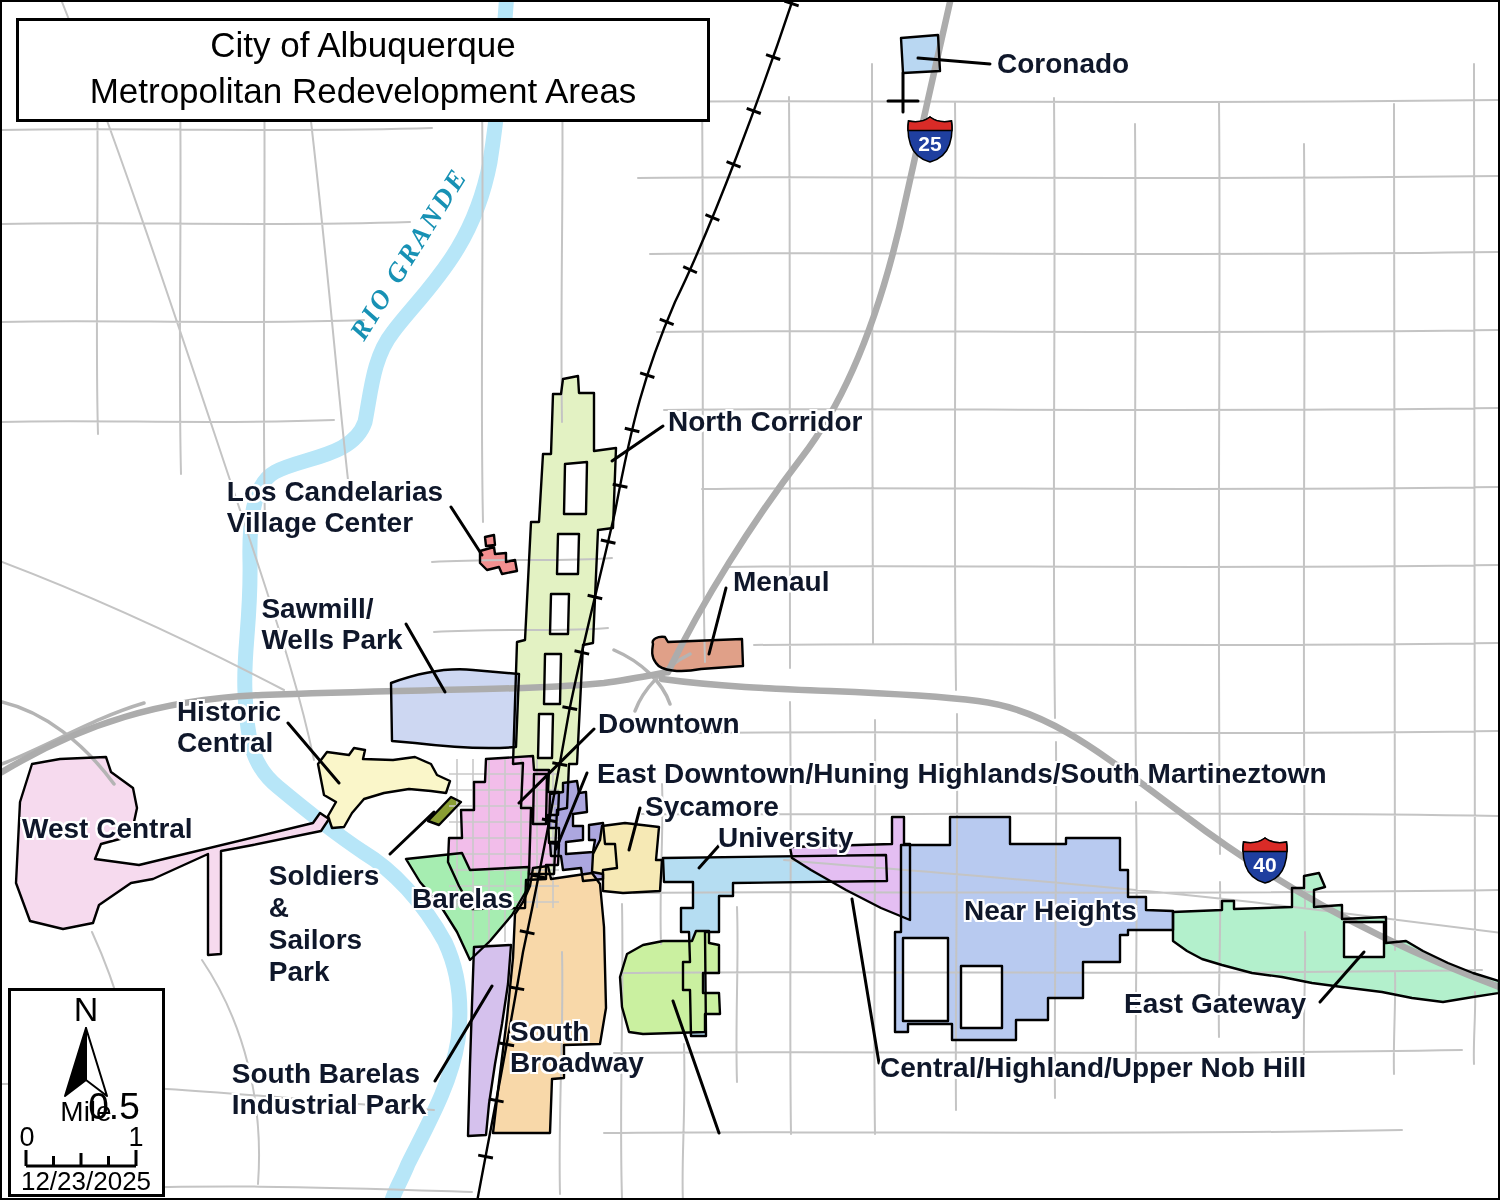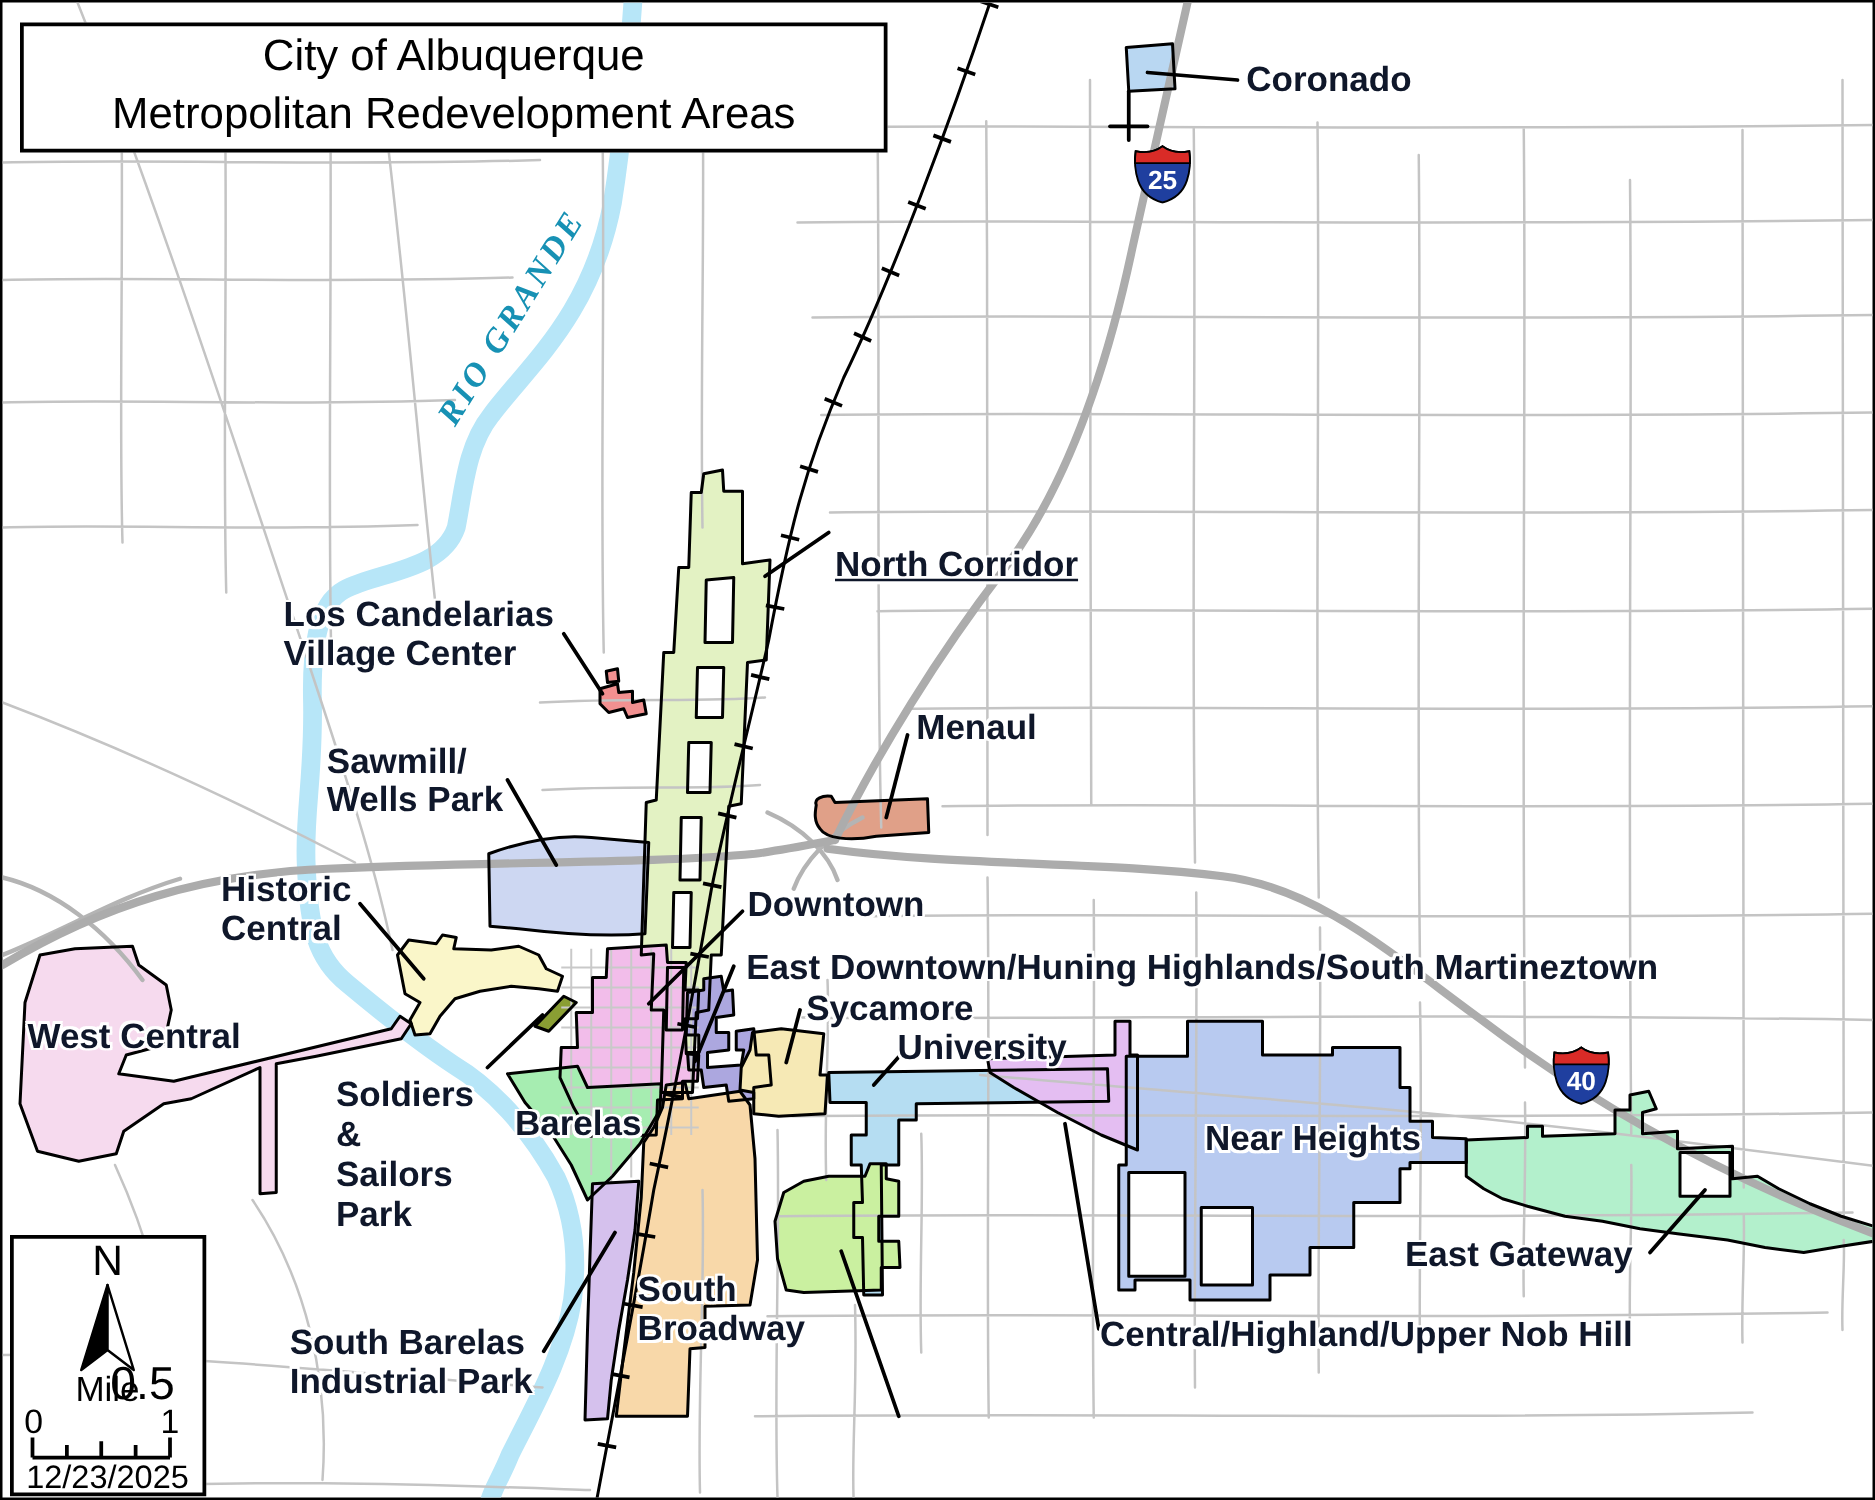--- a/index.html
+++ b/index.html
@@ -200,21 +200,21 @@
       <line class="leader" x1="671" y1="999" x2="717" y2="1131"></line>
       <line class="leader" x1="850" y1="897" x2="877" y2="1061"></line>
       <line class="leader" x1="1318" y1="1000" x2="1362" y2="950"></line>
     </g>
   </svg>
 
   <div class="title-box">City of Albuquerque
 Metropolitan Redevelopment Areas</div>
 
   <div class="rlabel" style="left:995px; top:46px;">Coronado</div>
-  <div class="rlabel" style="left:666px; top:434px;text-decoration:underline;">North Corridor</div>
+  <div class="rlabel" style="left:666px; top:404px;">North Corridor</div>
   <div class="rlabel center" style="left:333px; top:474px;">Los Candelarias
 Village Center</div>
   <div class="rlabel" style="left:731px; top:564px;">Menaul</div>
   <div class="rlabel center" style="left:330px; top:591px;">Sawmill/
 Wells Park</div>
   <div class="rlabel center" style="left:227px; top:694px;">Historic
 Central</div>
   <div class="rlabel" style="left:20px; top:811px;">West Central</div>
   <div class="rlabel center lh32" style="left:322px; top:858px;">Soldiers
 &amp;

